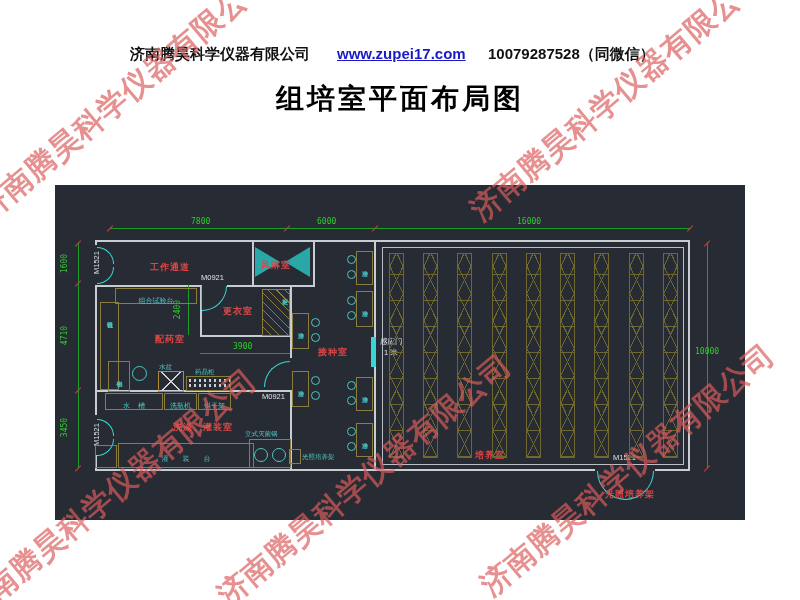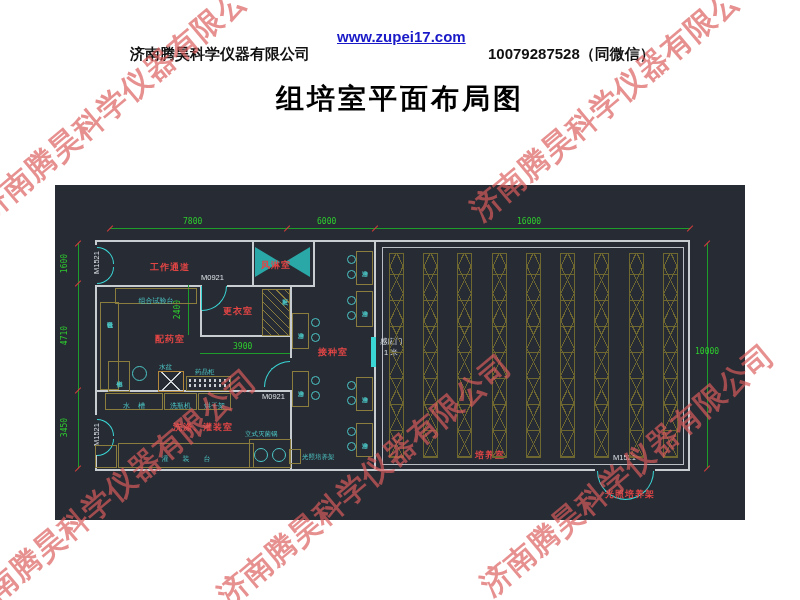--- a/index.html
+++ b/index.html
@@ -52,21 +52,21 @@
   .tri-r{width:0;height:0;border-top:15px solid transparent;border-bottom:15px solid transparent;border-left:25px solid #2aa7a7}
   .tri-l{width:0;height:0;border-top:15px solid transparent;border-bottom:15px solid transparent;border-right:25px solid #2aa7a7}
   .bench-grp{position:absolute}
   .bench-grp .bx{position:absolute;top:0;width:15px;height:100%;border:1px solid #8a7d3d;text-align:center}
   .bench-grp .c1,.bench-grp .c2{position:absolute;width:7px;height:7px}
 </style>
 </head>
 <body>
 
 <div class="abs company" style="left:130px;top:45px">济南腾昊科学仪器有限公司</div>
-<a class="abs weblink" style="left:337px;top:28px">www.zupei17.com</a>
+<a class="abs weblink" style="left:337px;top:45px">www.zupei17.com</a>
 <div class="abs phone" style="left:488px;top:45px">10079287528（同微信）</div>
 <div class="abs pagetitle">组培室平面布局图</div>
 
 <div class="abs" id="canvas">
 
   <div class="abs wall hwall" style="left:40px;top:55px;width:595px"></div>
   <div class="abs wall hwall" style="left:40px;top:284px;width:500px"></div>
   <div class="abs wall hwall" style="left:600px;top:284px;width:35px"></div>
   <div class="abs wall vwall" style="left:40px;top:55px;height:5px"></div>
   <div class="abs wall vwall" style="left:40px;top:100px;height:130px"></div>
@@ -83,21 +83,21 @@
   <div class="abs wall hwall" style="left:145px;top:150px;width:92px"></div>
   <div class="abs wall vwall" style="left:235px;top:100px;height:73px"></div>
   <div class="abs wall vwall" style="left:235px;top:205px;height:81px"></div>
   <div class="abs wall hwall" style="left:40px;top:205px;width:197px"></div>
 
   <div class="abs dimline hdim" style="left:55px;top:43px;width:580px"></div>
   <div class="abs tick" style="left:51px;top:43px"></div>
   <div class="abs tick" style="left:228px;top:43px"></div>
   <div class="abs tick" style="left:316px;top:43px"></div>
   <div class="abs tick" style="left:631px;top:43px"></div>
-  <div class="abs dim" style="left:128px;top:32px">7800</div>
+  <div class="abs dim" style="left:136px;top:32px">7800</div>
   <div class="abs dim" style="left:262px;top:32px">6000</div>
   <div class="abs dim" style="left:462px;top:32px">16000</div>
 
   <div class="abs dimline vdim" style="left:23px;top:58px;height:225px"></div>
   <div class="abs tick" style="left:19px;top:58px"></div>
   <div class="abs tick" style="left:19px;top:98px"></div>
   <div class="abs tick" style="left:19px;top:205px"></div>
   <div class="abs tick" style="left:19px;top:283px"></div>
   <div class="abs dim rot90" style="left:0px;top:74px">1600</div>
   <div class="abs dim rot90" style="left:0px;top:146px">4710</div>

